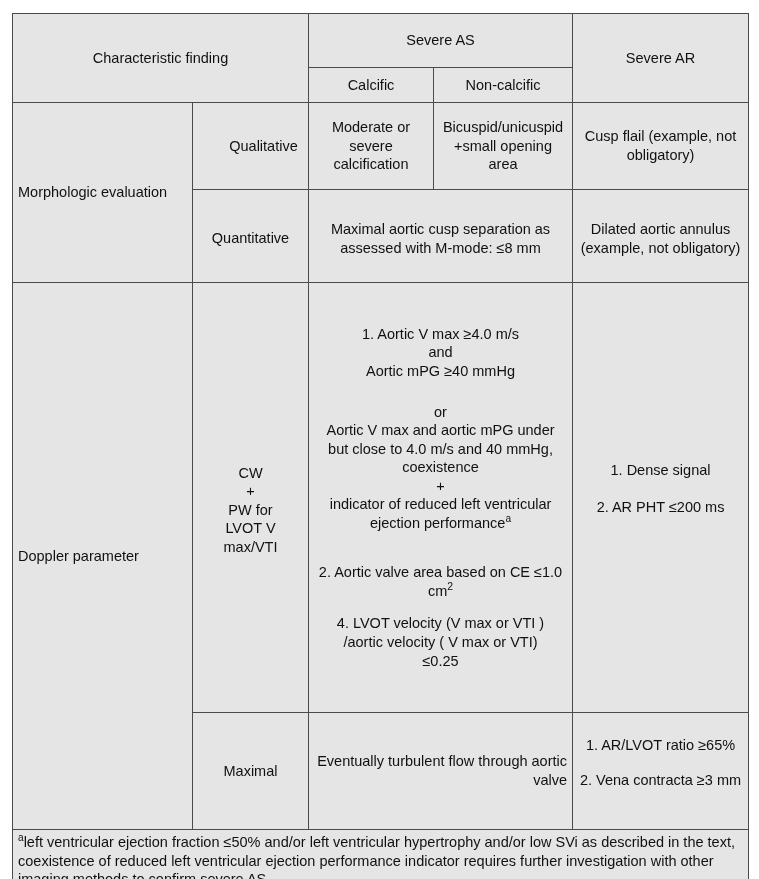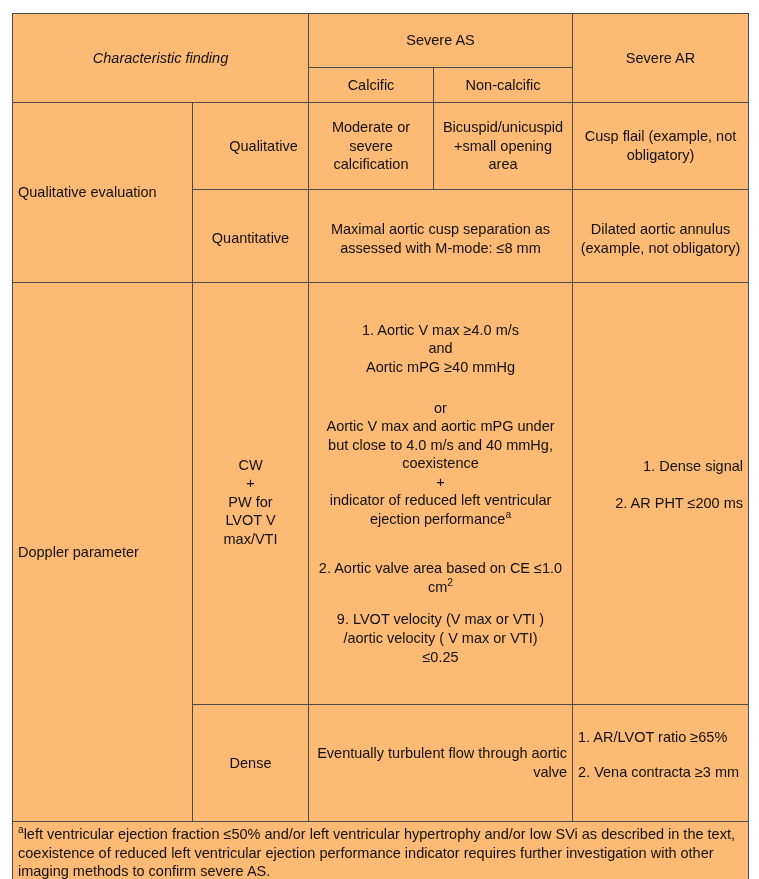--- a/index.html
+++ b/index.html
@@ -33,21 +33,21 @@
   }
 
   table.grid td, table.grid th {
     border: 1px solid #4a4a4a;
     padding: 3px 5px;
     vertical-align: middle;
     font-weight: normal;
     font-size: 14.5px;
     line-height: 1.28;
     color: #111;
-    background: #fdba74;
+    background: #e5e5e5;
   }
 
   
   .hdr {
     font-weight: bold;
     text-align: center;
     font-size: 15px;
   }
   .sub-hdr {
     text-align: center;
@@ -78,29 +78,29 @@
     text-align: center;
     line-height: 1.33;
     padding: 10px 10px 12px 10px;
   }
   .as-doppler .blk { margin: 0; }
   .as-doppler .gap-lg { height: 22px; }
   .as-doppler .gap-md { height: 14px; }
   .as-doppler .gap-sm { height: 9px; }
 
   .ar-doppler {
-    text-align: right;
+    text-align: center;
     vertical-align: top;
     padding: 20px 8px 8px 10px;
     line-height: 1.3;
   }
   .ar-doppler .item { margin-bottom: 18px; }
 
   .ar-colour {
-    text-align: left;
+    text-align: center;
     vertical-align: top;
     padding: 16px 8px 8px 10px;
     line-height: 1.32;
   }
   .ar-colour .item { margin-bottom: 16px; }
 
   .as-colour {
     text-align: right;
     vertical-align: top;
     padding-top: 26px;
@@ -128,48 +128,48 @@
     <colgroup>
       <col style="width:180px">
       <col style="width:116px">
       <col style="width:125px">
       <col style="width:139px">
       <col style="width:176px">
     </colgroup>
     <tbody>
 
       <tr>
-        <th class="hdr" colspan="2" rowspan="2" style="height:75px;font-style:italic;">Characteristic finding</th>
+        <th class="hdr" colspan="2" rowspan="2" style="height:75px;">Characteristic finding</th>
         <th class="hdr" colspan="2" style="height:47px;">Severe AS</th>
         <th class="hdr" rowspan="2">Severe AR</th>
       </tr>
 
       <tr>
         <th class="sub-hdr" style="height:28px;">Calcific</th>
         <th class="sub-hdr">Non-calcific</th>
       </tr>
 
       <tr>
-        <td class="rowlabel" rowspan="2">Qualitative evaluation</td>
+        <td class="rowlabel" rowspan="2">Morphologic evaluation</td>
         <td class="sublabel" style="height:80px;padding-left:31px;">Qualitative</td>
         <td class="c">Moderate or severe calcification</td>
         <td class="c">Bicuspid/unicuspid +small opening area</td>
         <td class="c">Cusp flail (example, not obligatory)</td>
       </tr>
 
       <tr>
         <td class="sublabel top thick-bottom" style="height:81px;padding-top:8px;">Quantitative</td>
         <td class="c top thick-bottom" colspan="2" style="padding-top:8px;">Maximal aortic cusp separation as assessed with M-mode: ≤8 mm</td>
         <td class="c top thick-bottom" style="padding-top:8px;">Dilated aortic annulus (example, not obligatory)</td>
       </tr>
 
       <tr>
         <td class="rowlabel thick-top" rowspan="2">Doppler parameter</td>
 
-        <td class="sublabel top thick-top" style="height:398px;padding-top:20px;">
+        <td class="sublabel top thick-top" style="height:398px;padding-top:28px;">
           <div>CW</div>
           <div>+</div>
           <div>PW for</div>
           <div>LVOT V</div>
           <div>max/VTI</div>
         </td>
 
         <td class="as-doppler top thick-top" colspan="2">
           <div class="blk">1.  Aortic V max ≥4.0 m/s</div>
           <div class="blk">and</div>
@@ -180,33 +180,33 @@
           <div class="blk">but close to 4.0 m/s and 40 mmHg,</div>
           <div class="blk">coexistence</div>
           <div class="blk">+</div>
           <div class="blk">indicator of reduced left ventricular</div>
           <div class="blk"><span>ejection performance</span><sup>a</sup></div>
           <div class="gap-lg"></div>
           <div class="gap-sm"></div>
           <div class="blk">2.  Aortic valve area based on CE ≤1.0</div>
           <div class="blk"><span>cm</span><span class="sup2">2</span></div>
           <div class="gap-md"></div>
-          <div class="blk">9. LVOT velocity (V max or VTI )</div>
+          <div class="blk">4. LVOT velocity (V max or VTI )</div>
           <div class="blk">/aortic velocity ( V max or VTI)</div>
           <div class="blk">≤0.25</div>
         </td>
 
         <td class="ar-doppler thick-top">
           <div class="item">1. Dense signal</div>
           <div class="item">2.  AR PHT ≤200 ms</div>
         </td>
       </tr>
 
       <tr>
-        <td class="sublabel" style="height:110px;">Dense</td>
+        <td class="sublabel" style="height:110px;">Maximal</td>
         <td class="as-colour" colspan="2">Eventually turbulent flow through aortic valve</td>
         <td class="ar-colour">
           <div class="item">1. AR/LVOT ratio ≥65%</div>
           <div class="item">2. Vena contracta ≥3 mm</div>
         </td>
       </tr>
 
       <tr>
         <td class="footnote thick-top" colspan="5">
           <p><sup>a</sup><span>left ventricular ejection fraction ≤50% and/or left ventricular hypertrophy and/or low SVi as described in the text, coexistence of reduced left ventricular ejection performance indicator requires further investigation with other imaging methods to confirm severe AS.</span></p>

